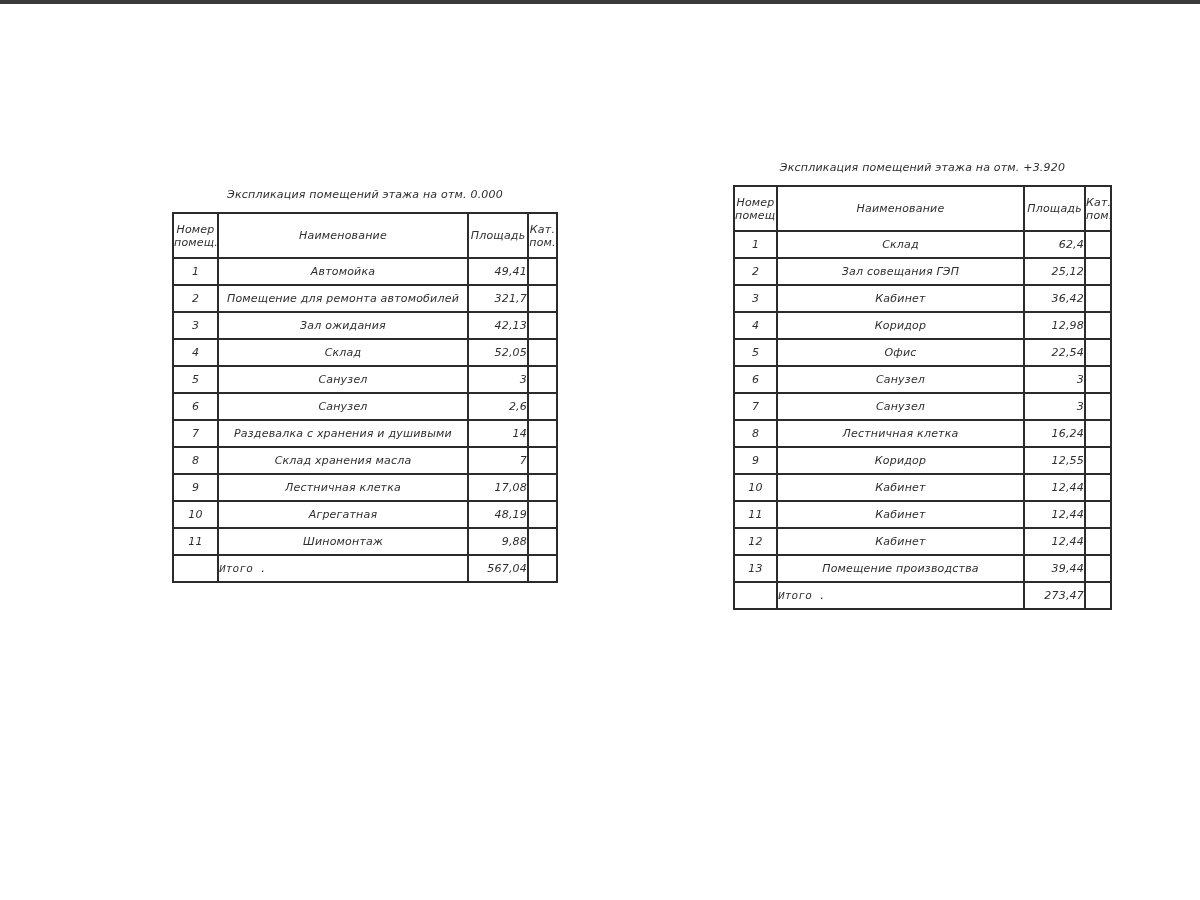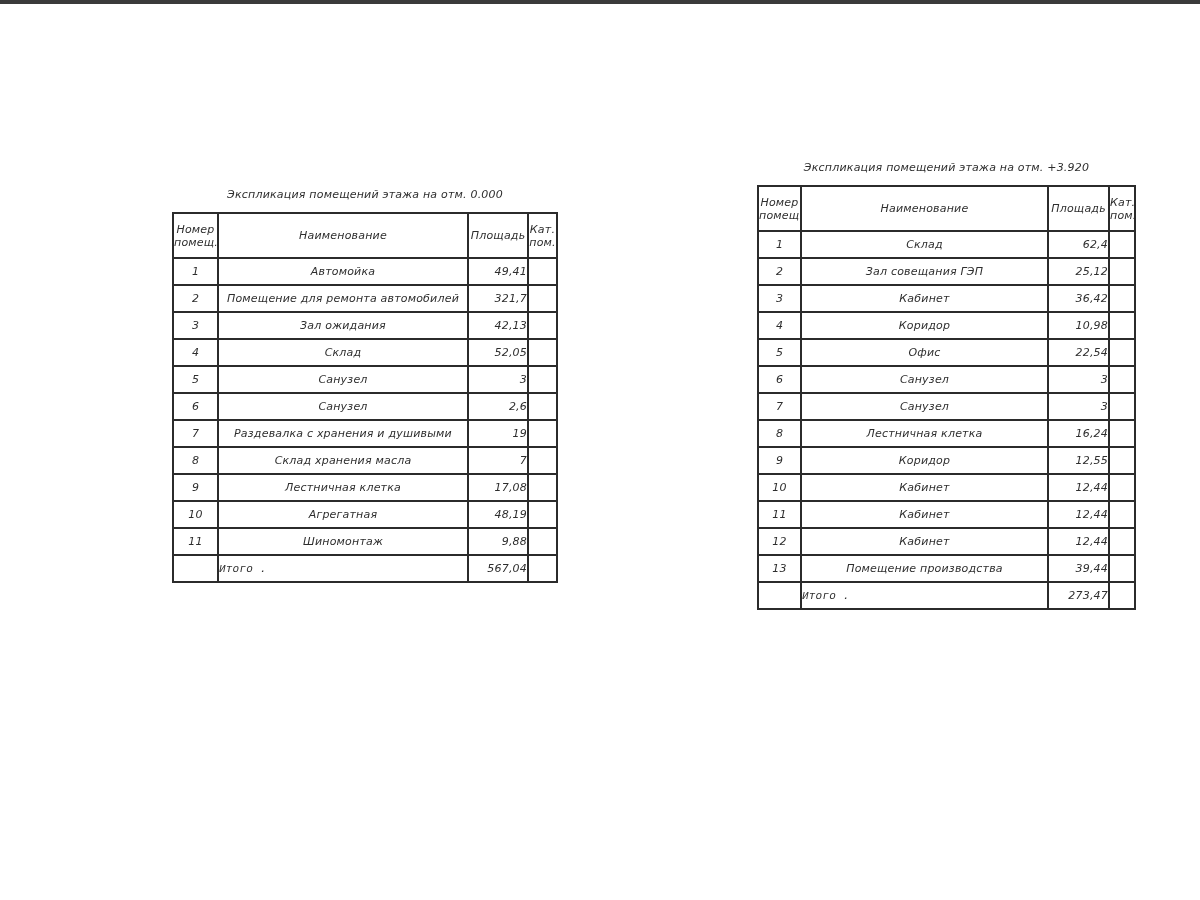--- a/index.html
+++ b/index.html
@@ -20,21 +20,21 @@
     position: absolute;
     left: 0; top: 0;
     width: 1200px;
     height: 4px;
     background: #3a3a3a;
   }
   .table-block {
     position: absolute;
   }
   .table-block.left  { left: 172px; top: 188px; }
-  .table-block.right { left: 757px; top: 161px; }
+  .table-block.right { left: 733px; top: 161px; }
   .table-title {
     font-size: 11px;
     font-style: italic;
     line-height: 14px;
     text-align: center;
     letter-spacing: 0.2px;
     margin-bottom: 10px;
     color: #2e2e2e;
     white-space: nowrap;
   }
@@ -120,21 +120,21 @@
           </tr>
           <tr>
             <td class="c-num">6</td>
             <td class="c-name">Санузел</td>
             <td class="c-area">2,6</td>
             <td class="c-cat"></td>
           </tr>
           <tr>
             <td class="c-num">7</td>
             <td class="c-name">Раздевалка с хранения и душивыми</td>
-            <td class="c-area">19</td>
+            <td class="c-area">14</td>
             <td class="c-cat"></td>
           </tr>
           <tr>
             <td class="c-num">8</td>
             <td class="c-name">Склад хранения масла</td>
             <td class="c-area">7</td>
             <td class="c-cat"></td>
           </tr>
           <tr>
             <td class="c-num">9</td>
@@ -198,21 +198,21 @@
           </tr>
           <tr>
             <td class="c-num">3</td>
             <td class="c-name">Кабинет</td>
             <td class="c-area">36,42</td>
             <td class="c-cat"></td>
           </tr>
           <tr>
             <td class="c-num">4</td>
             <td class="c-name">Коридор</td>
-            <td class="c-area">10,98</td>
+            <td class="c-area">12,98</td>
             <td class="c-cat"></td>
           </tr>
           <tr>
             <td class="c-num">5</td>
             <td class="c-name">Офис</td>
             <td class="c-area">22,54</td>
             <td class="c-cat"></td>
           </tr>
           <tr>
             <td class="c-num">6</td>

